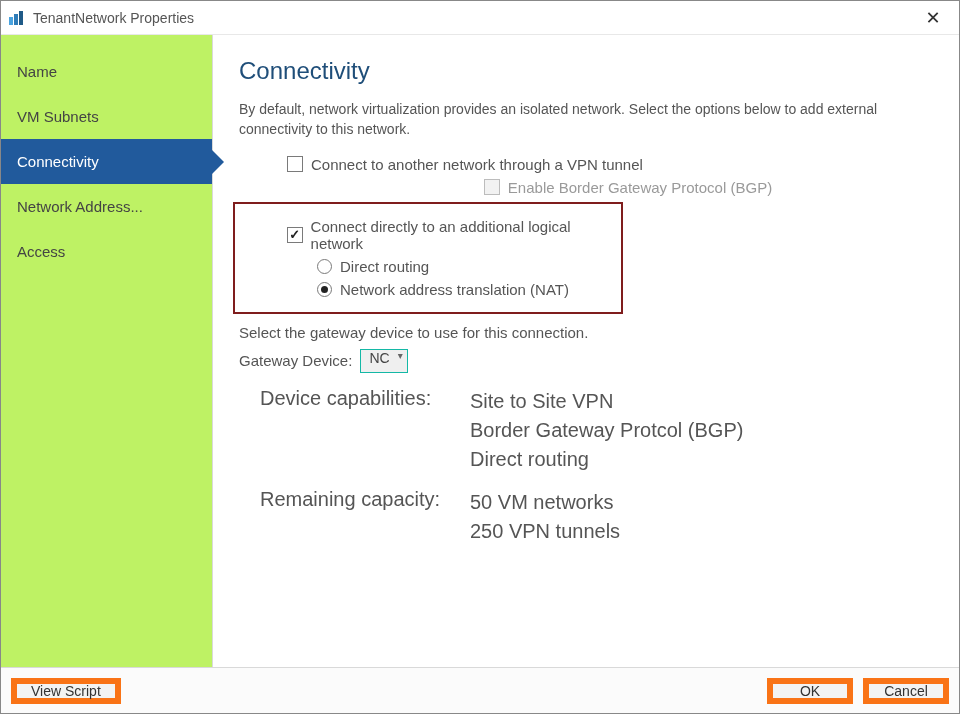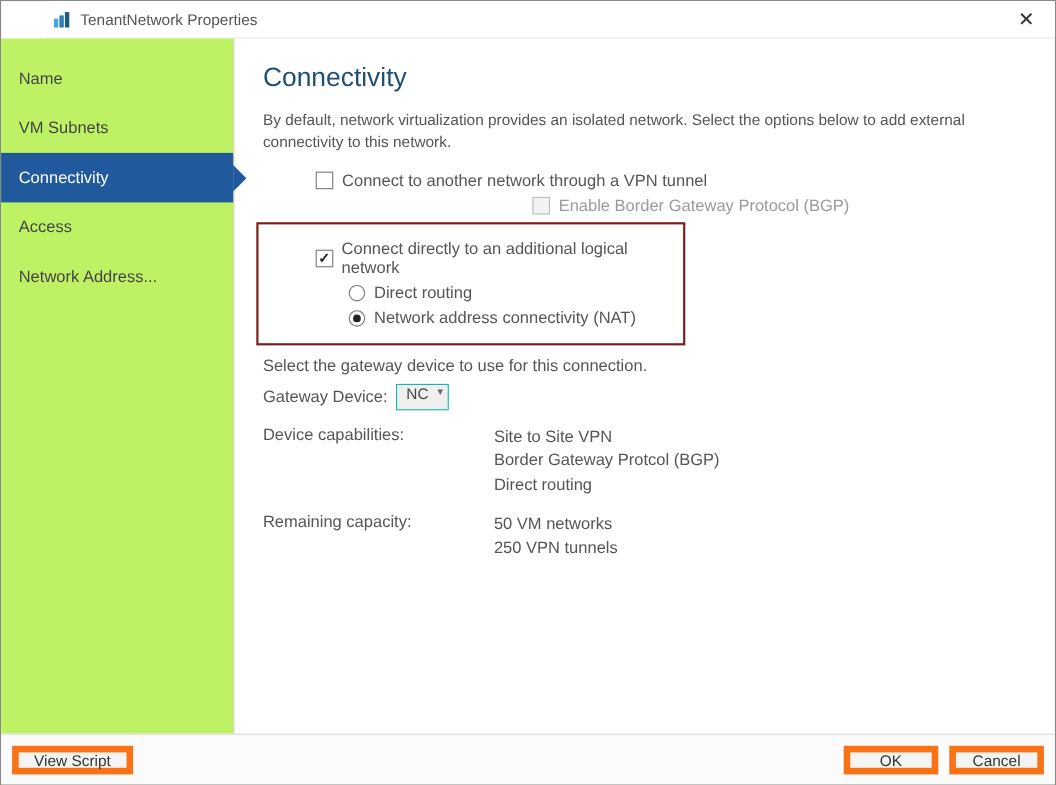--- a/index.html
+++ b/index.html
@@ -19,21 +19,20 @@
     background: #fff;
   }
   .titlebar {
     height: 34px;
     display: flex; align-items: center;
     padding: 0 6px;
     border-bottom: 1px solid #e8e8e8;
     background: #fff;
     font-size: 14px;
     color: #555;
-    margin-left: 40px;
   }
   .titlebar .app-icon {
     width: 18px; height: 18px;
     margin-right: 8px;
     display: inline-flex; align-items: center; justify-content: center;
   }
   .titlebar .spacer { flex: 1; }
   .titlebar .close-btn {
     width: 40px; height: 30px;
     display: flex; align-items: center; justify-content: center;
@@ -144,21 +143,22 @@
   }
   .dropdown .caret {
     margin-left: 8px; font-size: 10px; color: #666;
   }
   .info-grid {
     display: grid;
     grid-template-columns: 200px 1fr;
     row-gap: 14px;
     column-gap: 10px;
     margin-top: 6px;
-    font-size: 15px;
+    font-size: 20px;
+    margin-left: 21px;
   }
   .info-val div { line-height: 1.45; }
   .footer {
     height: 46px;
     border-top: 1px solid #d9d9d9;
     display: flex; align-items: center;
     padding: 0 10px;
     background: #fbfbfb;
   }
   .footer .spacer { flex: 1; }
@@ -198,24 +198,24 @@
       <div class="side-item">
         <span>Name</span>
       </div>
       <div class="side-item">
         <span>VM Subnets</span>
       </div>
       <div class="side-item selected">
         <span>Connectivity</span>
       </div>
       <div class="side-item">
+        <span>Network Address...</span>
+      </div>
+      <div class="side-item">
         <span>Access</span>
-      </div>
-      <div class="side-item">
-        <span>Network Address...</span>
       </div>
     </div>
 
     <div class="content">
       <h1>Connectivity</h1>
       <div class="intro">By default, network virtualization provides an isolated network. Select the options below to add external connectivity to this network.</div>
 
       <div class="chk-row">
         <span class="chk-box"></span>
         <span>Connect to another network through a VPN tunnel</span>
@@ -229,21 +229,21 @@
         <div class="chk-row">
           <span class="chk-box checked"></span>
           <span>Connect directly to an additional logical network</span>
         </div>
         <div class="radio-row indent-1">
           <span class="radio"></span>
           <span>Direct routing</span>
         </div>
         <div class="radio-row indent-1">
           <span class="radio selected"></span>
-          <span>Network address connectivity (NAT)</span>
+          <span>Network address translation (NAT)</span>
         </div>
       </div>
 
       <div class="sub-text">Select the gateway device to use for this connection.</div>
       <div class="field-row">
         <span class="field-label">Gateway Device:</span>
         <span class="dropdown">
           <span>NC</span>
           <span class="caret">▾</span>
         </span>

